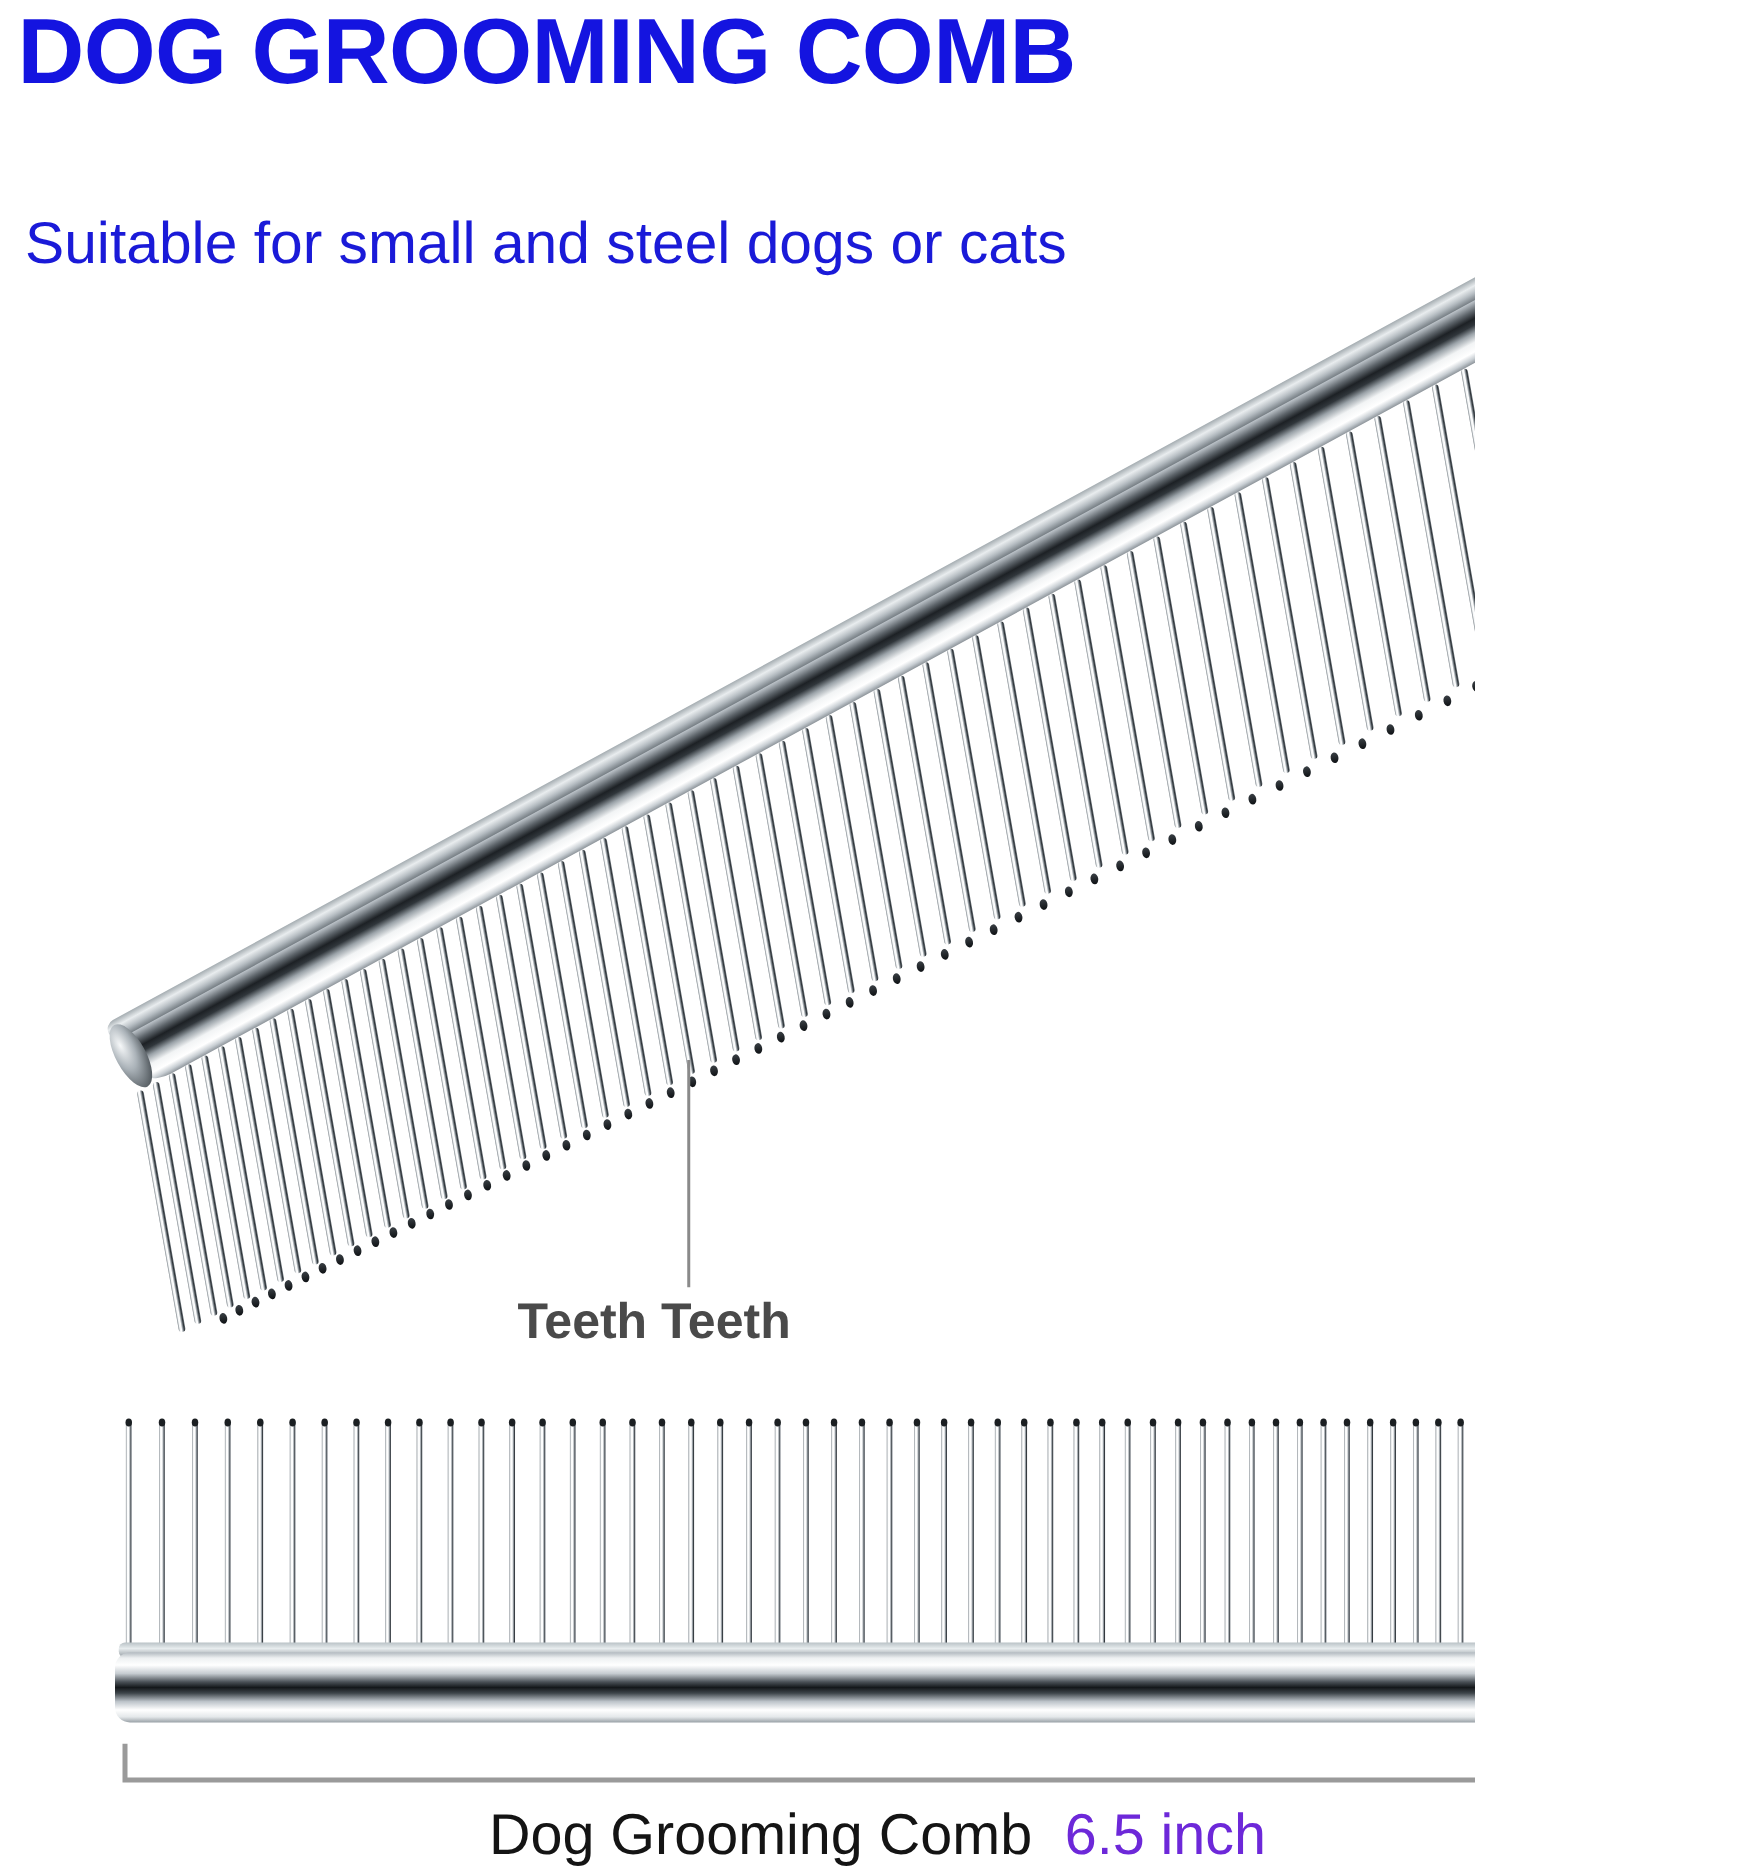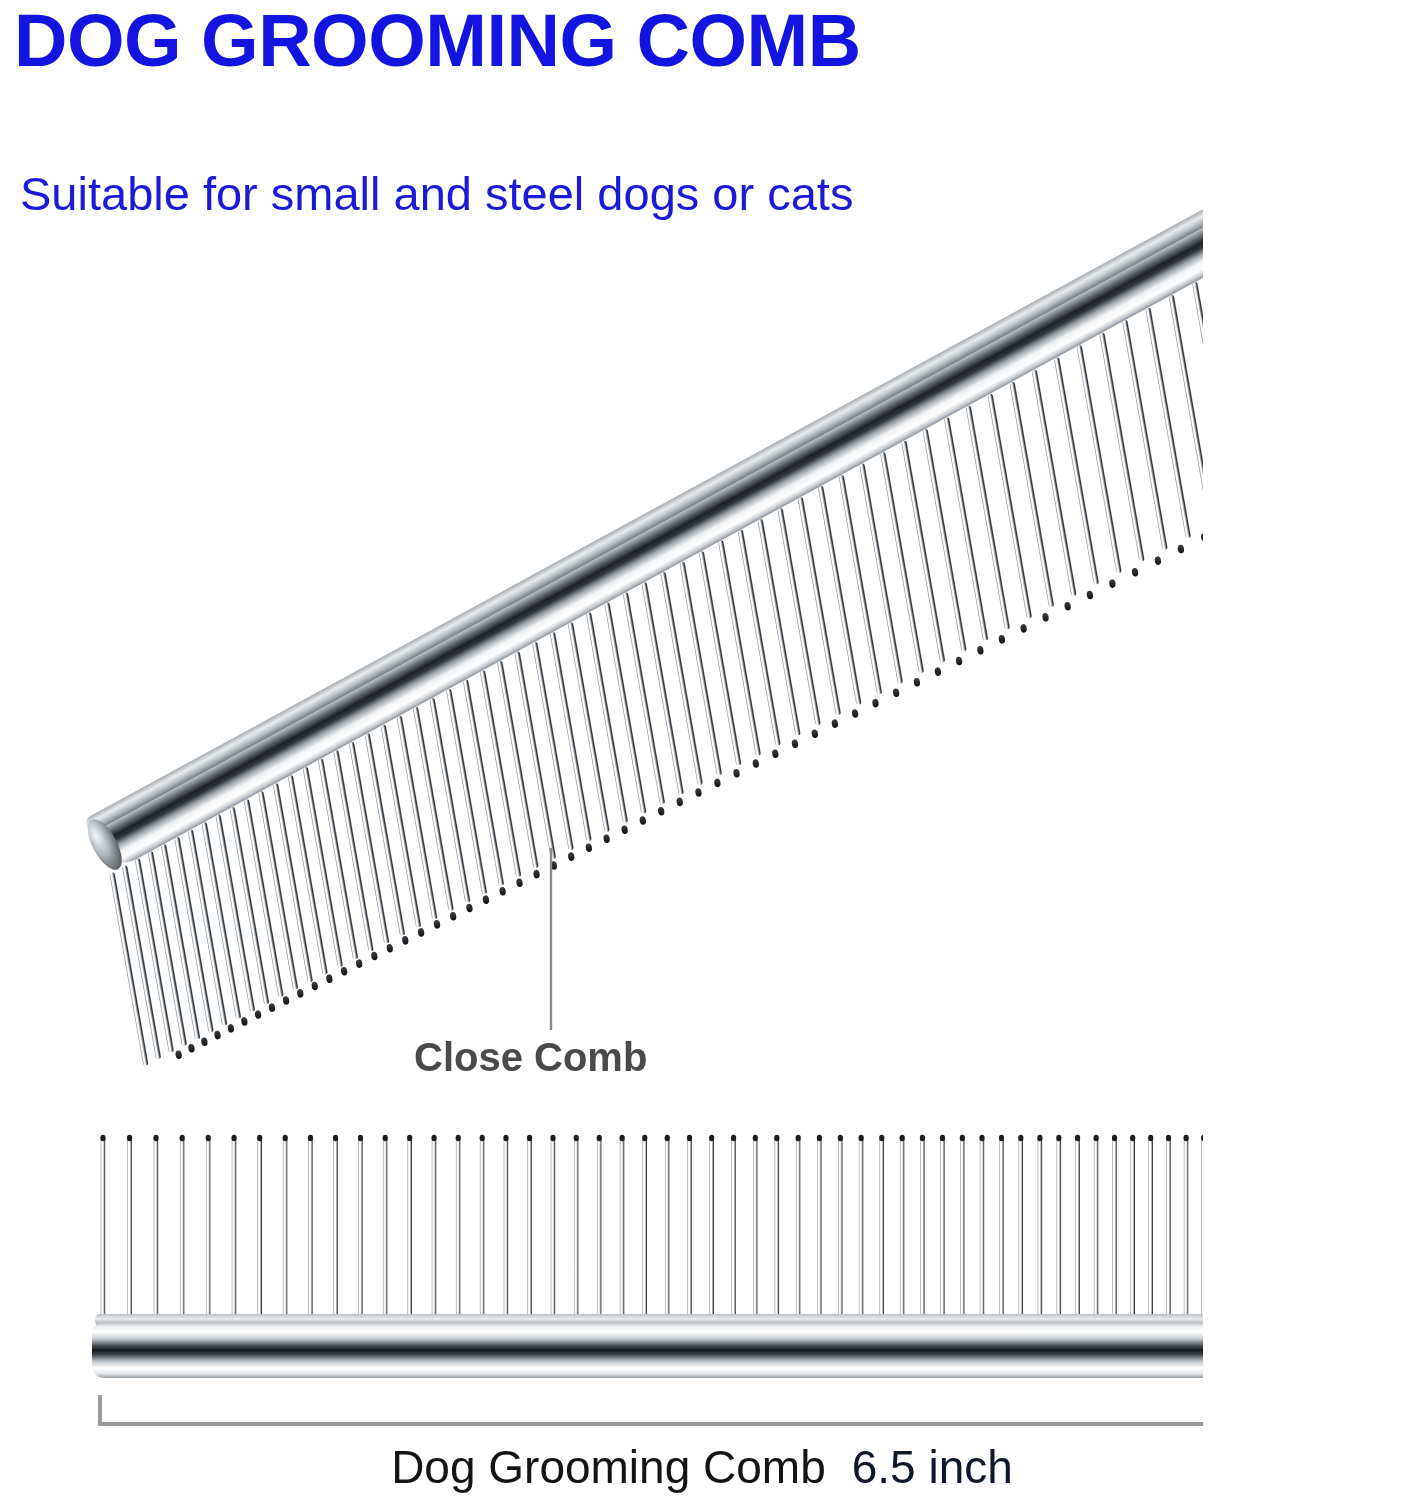--- a/index.html
+++ b/index.html
@@ -11,21 +11,20 @@
   body {
     font-family: "Liberation Sans", sans-serif;
     -webkit-font-smoothing: antialiased;
   }
   #page {
     position: relative;
     width: 1180px;
     height: 1500px;
     background: #ffffff;
     overflow: hidden;
-    padding-left: 23px;
   }
 
   
   .hdr-title {
     position: absolute;
     left: 14px;
     top: 2px;
     font-size: 74px;
     line-height: 78px;
     font-weight: bold;
@@ -97,21 +96,21 @@
     position: absolute;
     left: 0;
     top: 1441px;
     width: 1404px;
     text-align: center;
     font-size: 46px;
     line-height: 52px;
     white-space: nowrap;
   }
   .caption .cap-name  { color: #141414; }
-  .caption .cap-size  { color: #0f172a; margin-left: 26px; }
+  .caption .cap-size  { color: #6d28d9; margin-left: 26px; }
 </style>
 </head>
 <body>
 
 <div id="page">
 
   <div class="hdr-title">DOG GROOMING COMB</div>
 
 
   <div class="hdr-sub2">Suitable for small and steel dogs or cats</div>
@@ -303,21 +302,21 @@
     </g>
   </svg>
 
   <svg style="position:absolute;left:1220px;top:470px;width:6px;height:230px;" viewBox="0 0 6 230">
     <line x1="3" y1="0" x2="3" y2="230" stroke="#8a8a8a" stroke-width="2.4"></line>
   </svg>
 
   <svg style="position:absolute;left:548px;top:848px;width:6px;height:182px;" viewBox="0 0 6 182">
     <line x1="3" y1="0" x2="3" y2="182" stroke="#8a8a8a" stroke-width="2.4"></line>
   </svg>
-  <div class="callout-label" id="label-close">Close Comb</div>
+  <div class="callout-label" id="label-close">Teeth Teeth</div>
 
   <svg id="comb-flat" viewBox="0 0 1404 300">
     <defs>
       <linearGradient id="flatSpineGrad" x1="0" y1="0" x2="0" y2="1">
         <stop offset="0.00" stop-color="#b4bbc1"></stop>
         <stop offset="0.08" stop-color="#eef1f2"></stop>
         <stop offset="0.18" stop-color="#ffffff"></stop>
         <stop offset="0.30" stop-color="#c6ccd1"></stop>
         <stop offset="0.42" stop-color="#4a5157"></stop>
         <stop offset="0.50" stop-color="#14181b"></stop>

